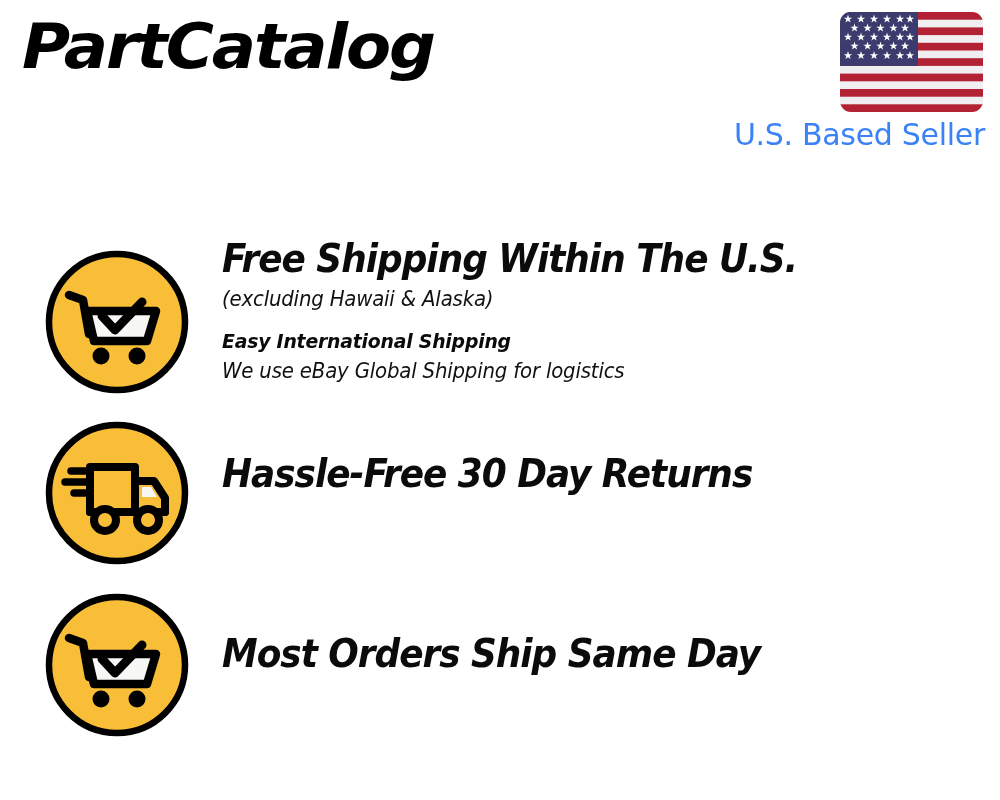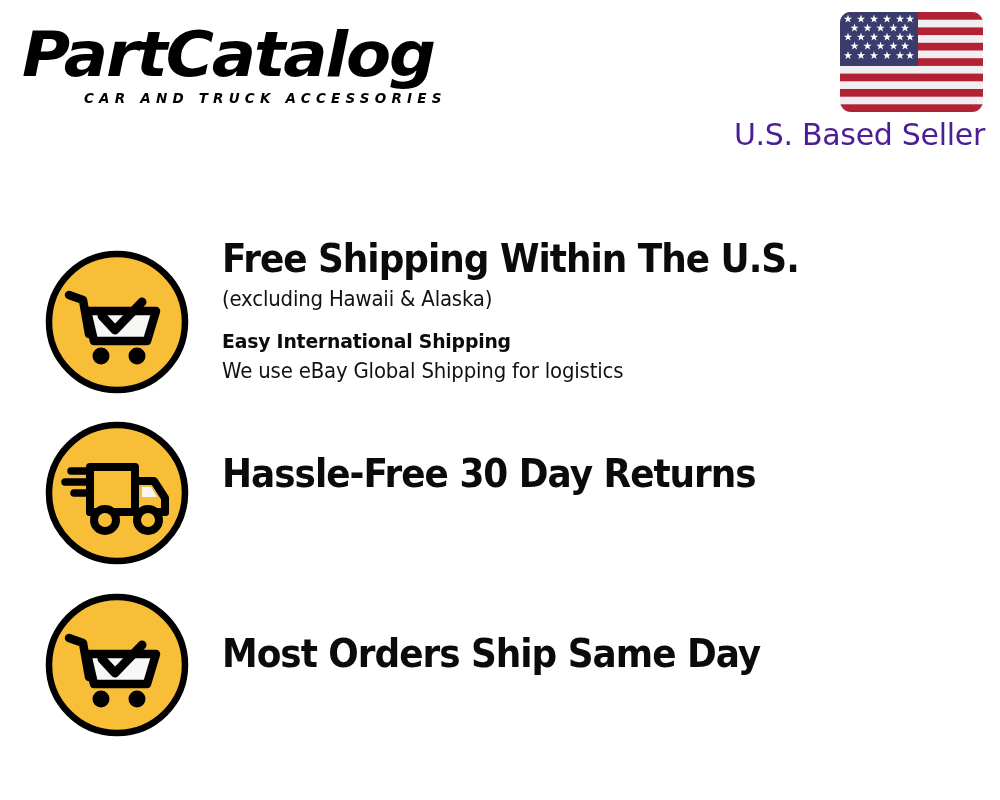--- a/index.html
+++ b/index.html
@@ -21,21 +21,21 @@
   .banner {
     position: absolute;
     inset: 0;
     background: #ffffff;
   }
 
   
   .logo-block {
     position: absolute;
     left: 22px;
-    top: 24px;
+    top: 16px;
     width: 470px;
   }
   .logo-wordmark {
     display: block;
     font-family: "DejaVu Sans", sans-serif;
     font-weight: 700;
     font-style: italic;
     font-size: 62px;
     line-height: 62px;
     letter-spacing: -2px;
@@ -75,21 +75,21 @@
     position: absolute;
     left: 560px;
     top: 117px;
     width: 425px;
     text-align: right;
     font-family: "DejaVu Sans", sans-serif;
     font-weight: 400;
     font-size: 30px;
     line-height: 36px;
     letter-spacing: -0.3px;
-    color: #4c1d95;
+    color: #3b82f6;
     white-space: nowrap;
   }
 
   
   .feature {
     position: absolute;
     left: 0;
     width: 1000px;
   }
   .feature-icon {
@@ -100,20 +100,21 @@
   }
   .feature-icon svg {
     display: block;
     width: 148px;
     height: 148px;
   }
   .feature-text {
     position: absolute;
     left: 222px;
     width: 760px;
+    font-style: italic;
   }
 
   .f-heading {
     font-family: "DejaVu Sans", sans-serif;
     font-weight: 700;
     font-size: 39px;
     line-height: 46px;
     letter-spacing: -1.1px;
     color: #0b0b0b;
     white-space: nowrap;
@@ -160,21 +161,20 @@
   #feature-sameday .feature-icon { top: 0px; }
   #feature-sameday .feature-text { top: 40px; }
 </style>
 </head>
 <body>
 
 <div class="banner">
 
   <div class="logo-block">
     <span class="logo-wordmark">PartCatalog</span>
-    <span class="logo-tagline">CAR AND TRUCK ACCESSORIES</span>
   </div>
 
   <div class="flag-wrap">
     <svg class="flag-svg" viewBox="0 0 143 100" xmlns="http://www.w3.org/2000/svg" aria-hidden="true">
       <defs>
         <clipPath id="flagClip">
           <rect x="0" y="0" width="143" height="100" rx="11" ry="11"></rect>
         </clipPath>
         <g id="star5">
           <polygon points="0,-4.4 1.03,-1.36 4.19,-1.36 1.64,0.52 2.59,3.56 0,1.7 -2.59,3.56 -1.64,0.52 -4.19,-1.36 -1.03,-1.36"></polygon>

